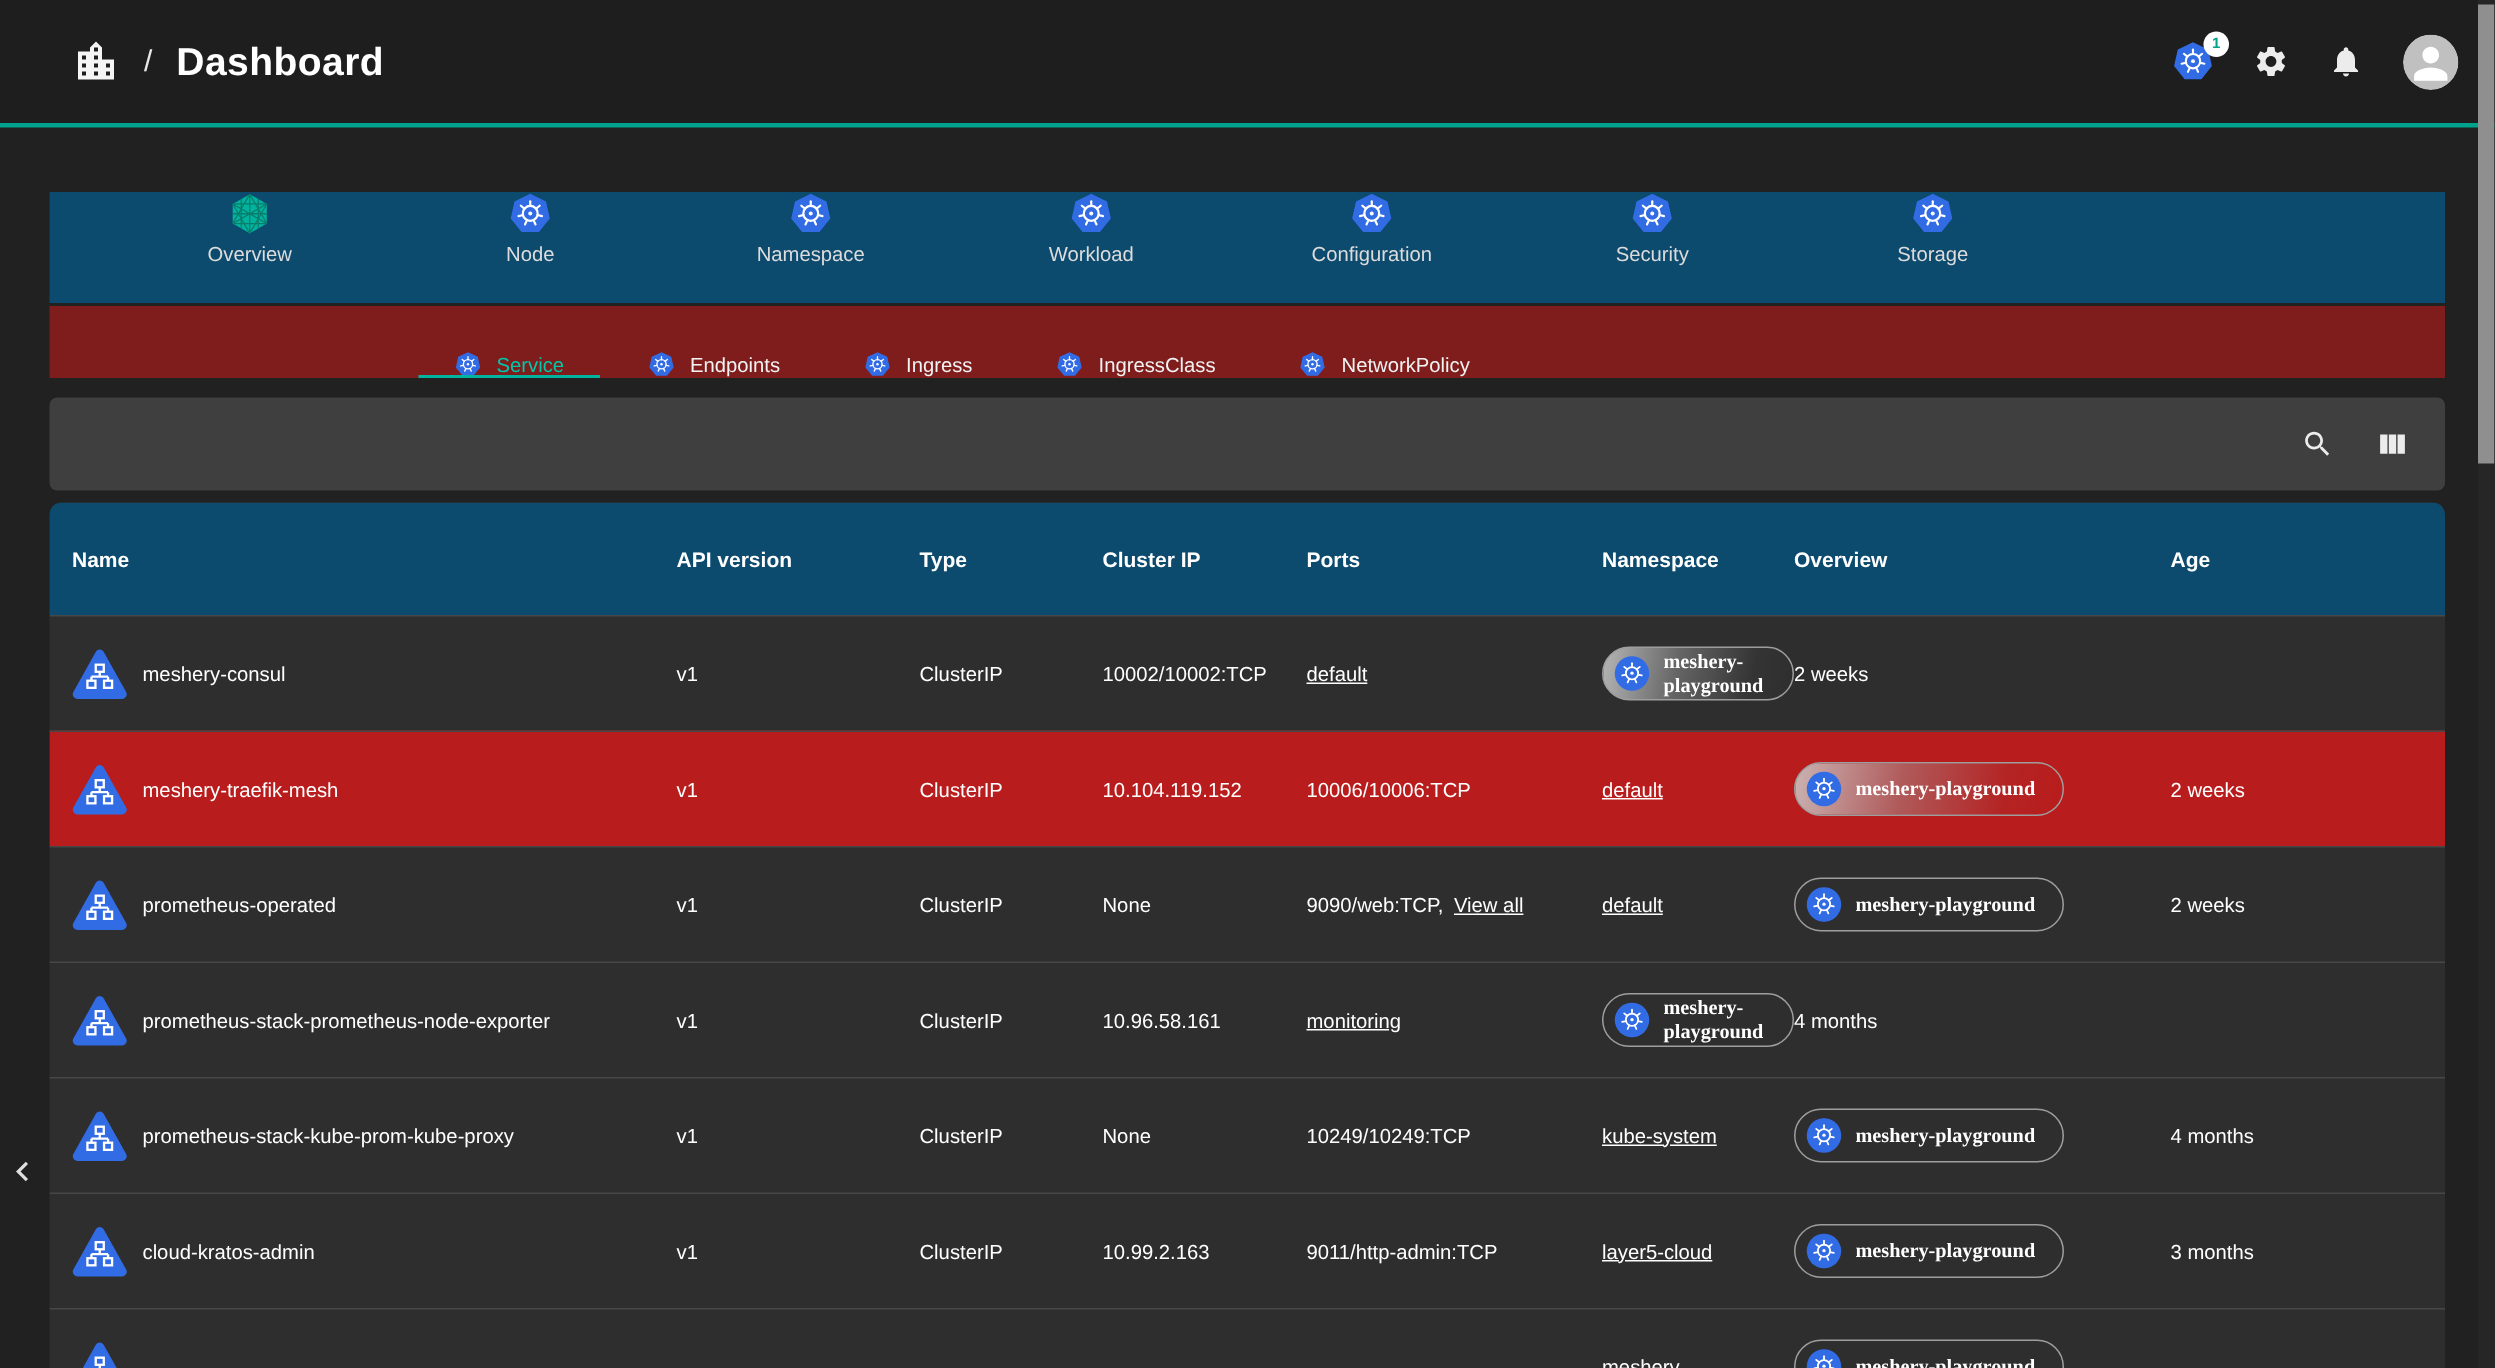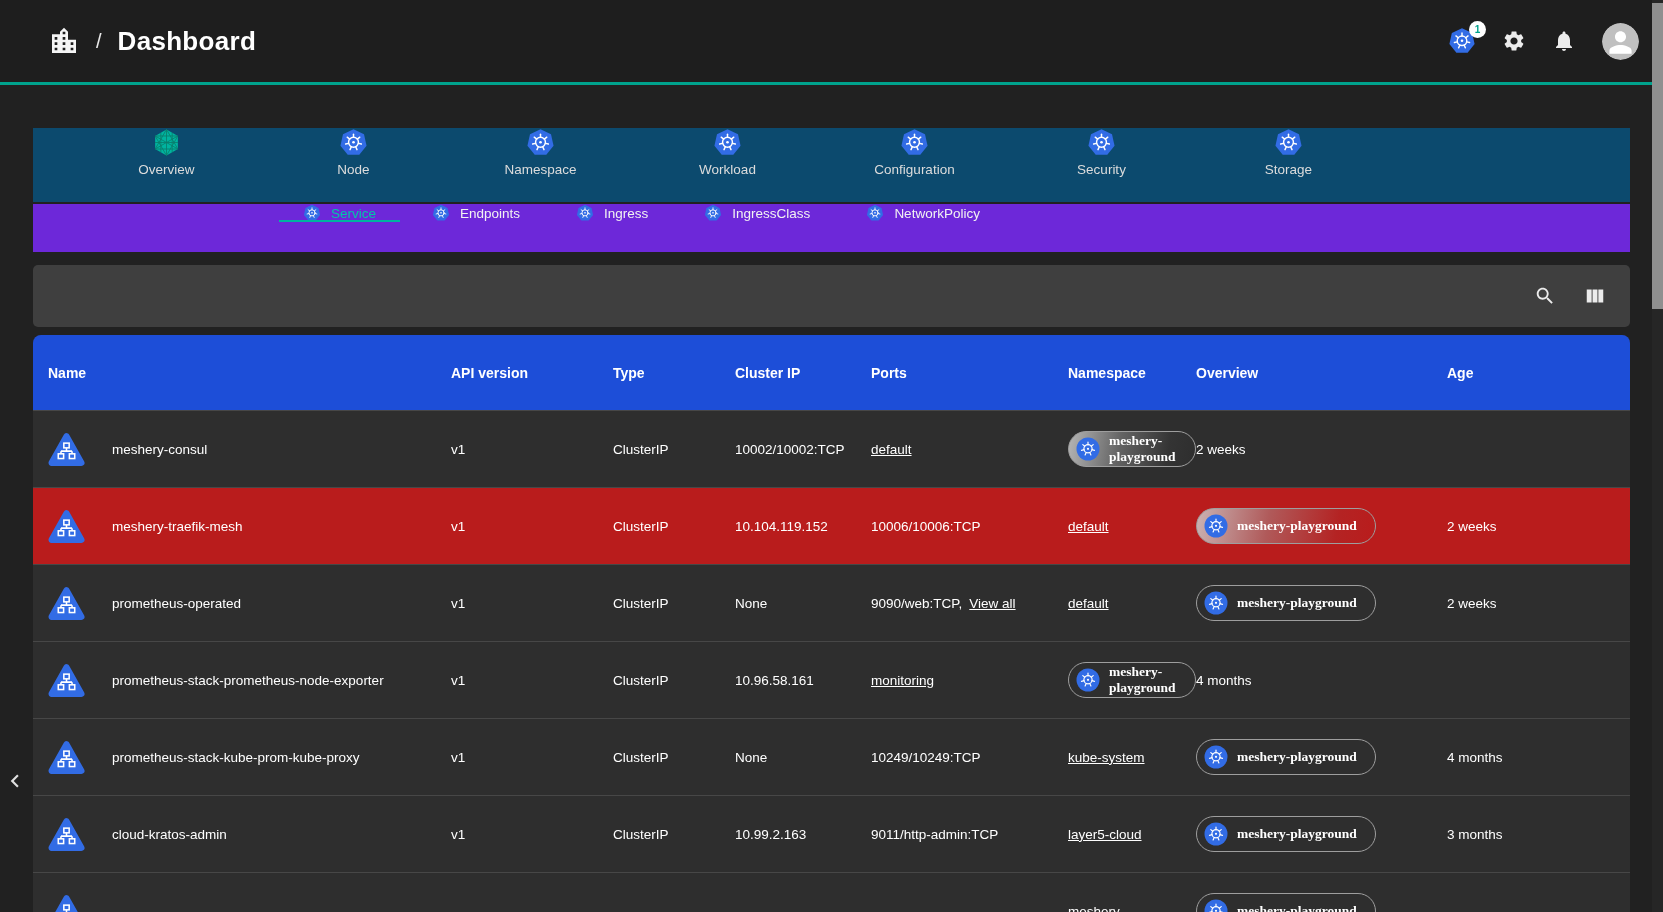--- a/index.html
+++ b/index.html
@@ -51,22 +51,22 @@
   .res-tab .tab-icon { width:29px; height:29px; }
   .res-tab .tab-label { font-size:13.5px; color:#dcdcdc; }
   .res-tab.selected .tab-label { color:#00C7A8; }
   .res-tab.selected::after {
     content:""; position:absolute; bottom:0; left:18px; right:18px;
     height:3px; background:#00B39F;
   }
 
   
   .sub-tabs {
-    margin-top:2px; height:48px; background:#6d28d9;
-    display:flex; align-items:flex-start; padding-left:242px;
+    margin-top:2px; height:48px; background:#7f1d1d;
+    display:flex; align-items:flex-end; padding-left:242px;
   }
   .sub-tab {
     padding:0 28px; display:flex; align-items:center; gap:10px;
     position:relative; cursor:pointer;
   }
   .sub-tab .tab-icon { width:18px; height:18px; }
   .sub-tab .tab-label { font-size:13.5px; color:#f2f2f2; }
   .sub-tab.selected .tab-label { color:#00C7A8; }
   .sub-tab.selected::after {
     content:""; position:absolute; bottom:0; left:4px; right:4px;
@@ -84,26 +84,26 @@
   
   .table {
     margin-top:8px; background:#2e2e2e;
     border-radius:8px 8px 0 0; overflow:hidden;
   }
   .t-head, .t-row {
     display:grid;
     grid-template-columns:403px 162px 122px 136px 197px 128px 251px 1fr;
     padding-left:15px;
   }
-  .t-head { height:75px; background:#1d4ed8; }
+  .t-head { height:75px; background:#0c4a6e; }
   .t-head .cell { font-weight:700; font-size:14px; }
   .cell { display:flex; align-items:center; font-size:13.5px; color:#fff; }
   .t-row { height:77px; border-top:1px solid #474747; }
   .t-row.row-highlight { background:#b91c1c; }
-  .name-cell { gap:27px;align-items:center; }
+  .name-cell { gap:10px;align-items:center; }
   .svc-icon { width:37px; height:35px; flex:none; }
   .ports-cell { gap:7px; }
   a.link {
     color:#fff; text-decoration:underline; cursor:pointer; font-weight:500;
   }
   .cluster-chip {
     display:inline-flex; align-items:center; gap:9px;
     height:36px; border-radius:18px; border:1px solid #9e9e9e;
     padding:0 18px 0 7px; cursor:pointer;font-family:Liberation Serif, serif;
   }

